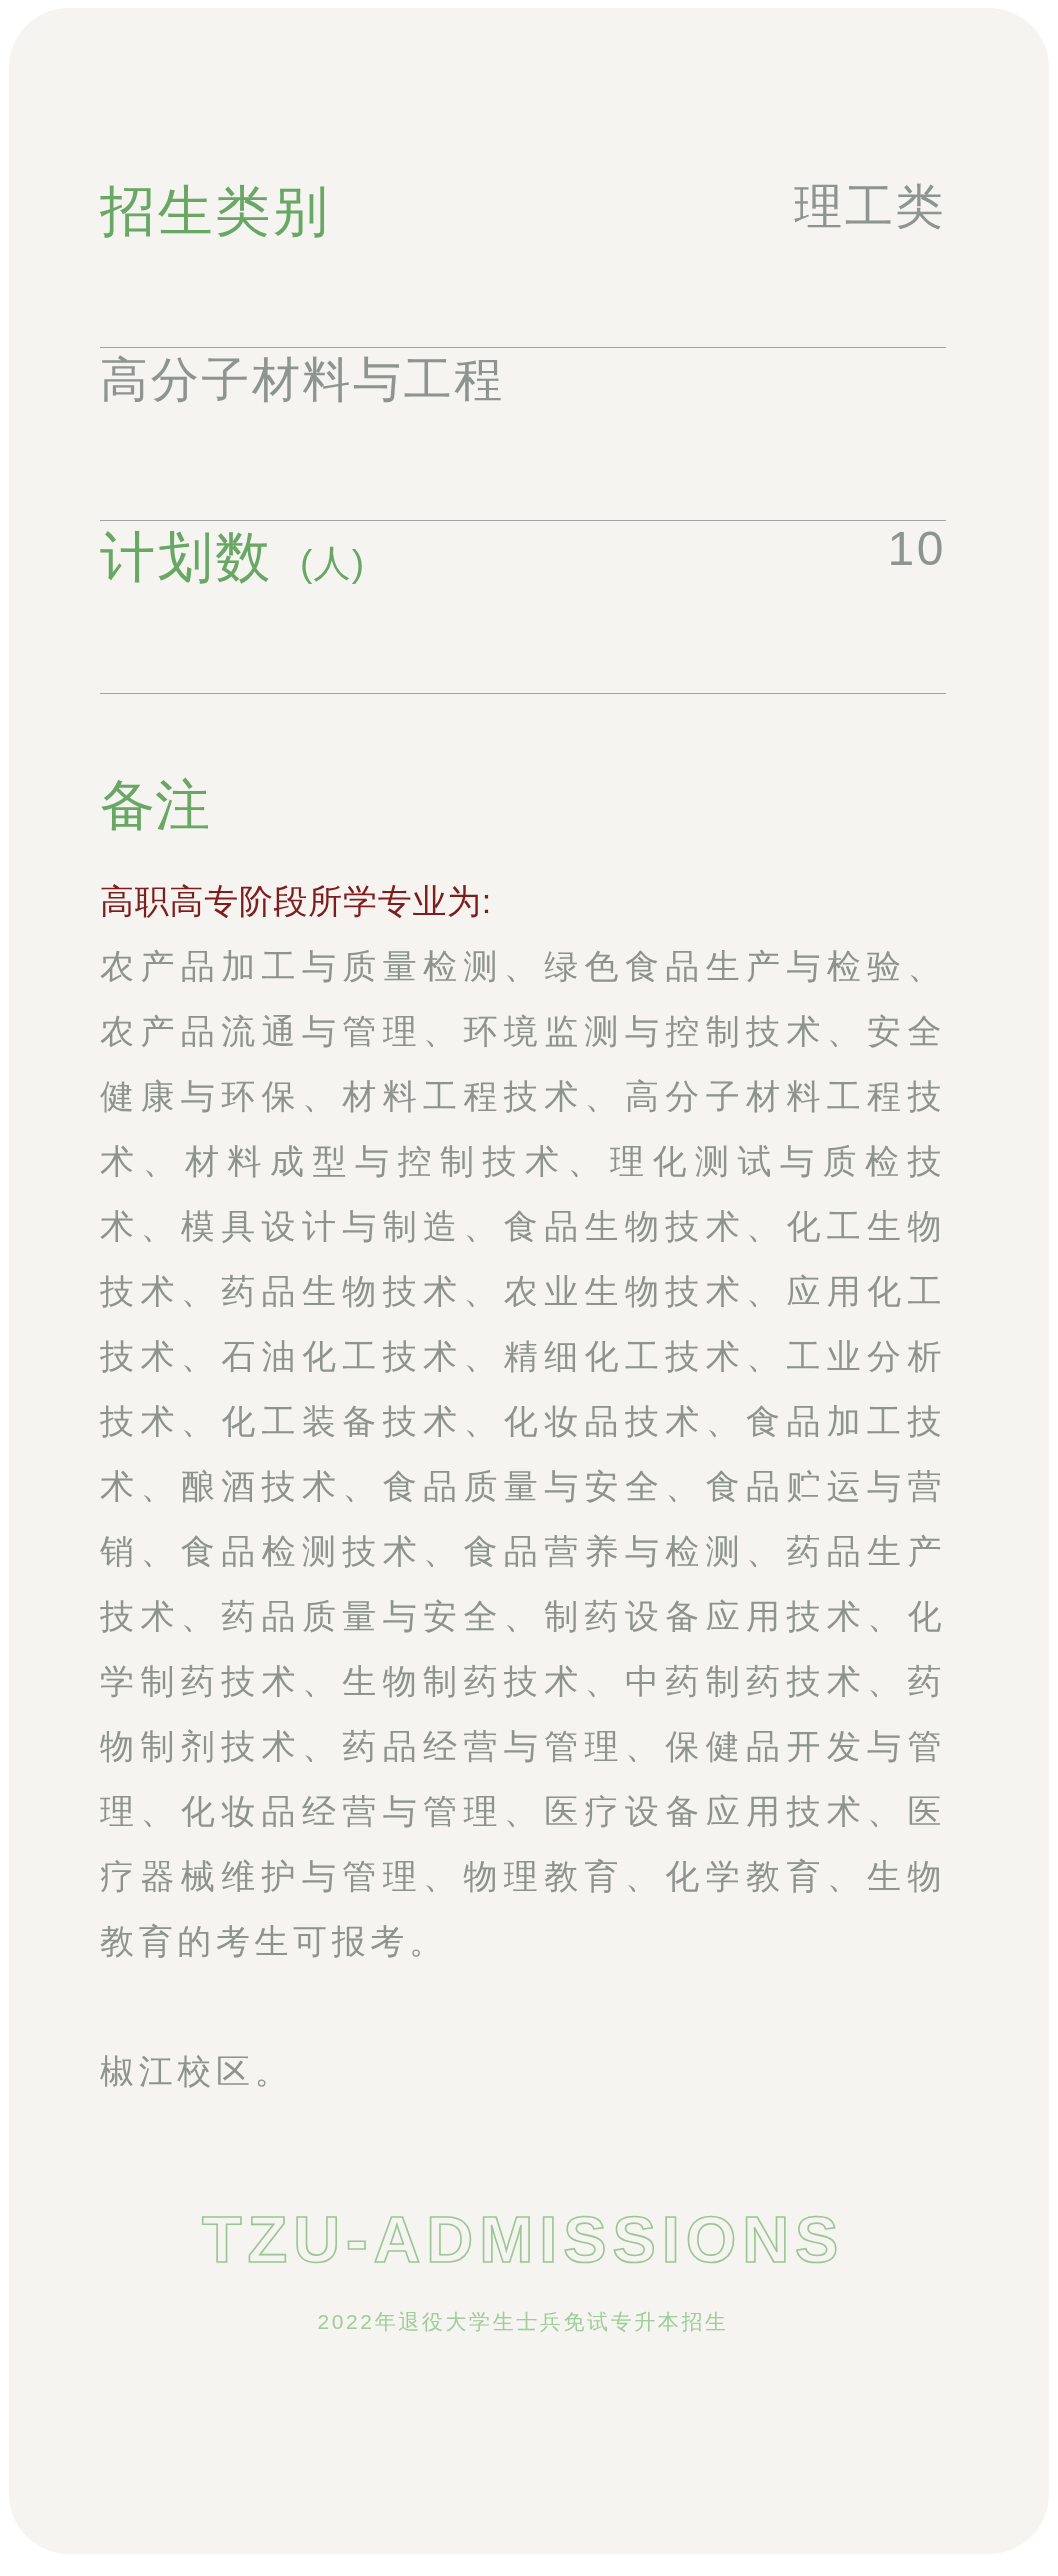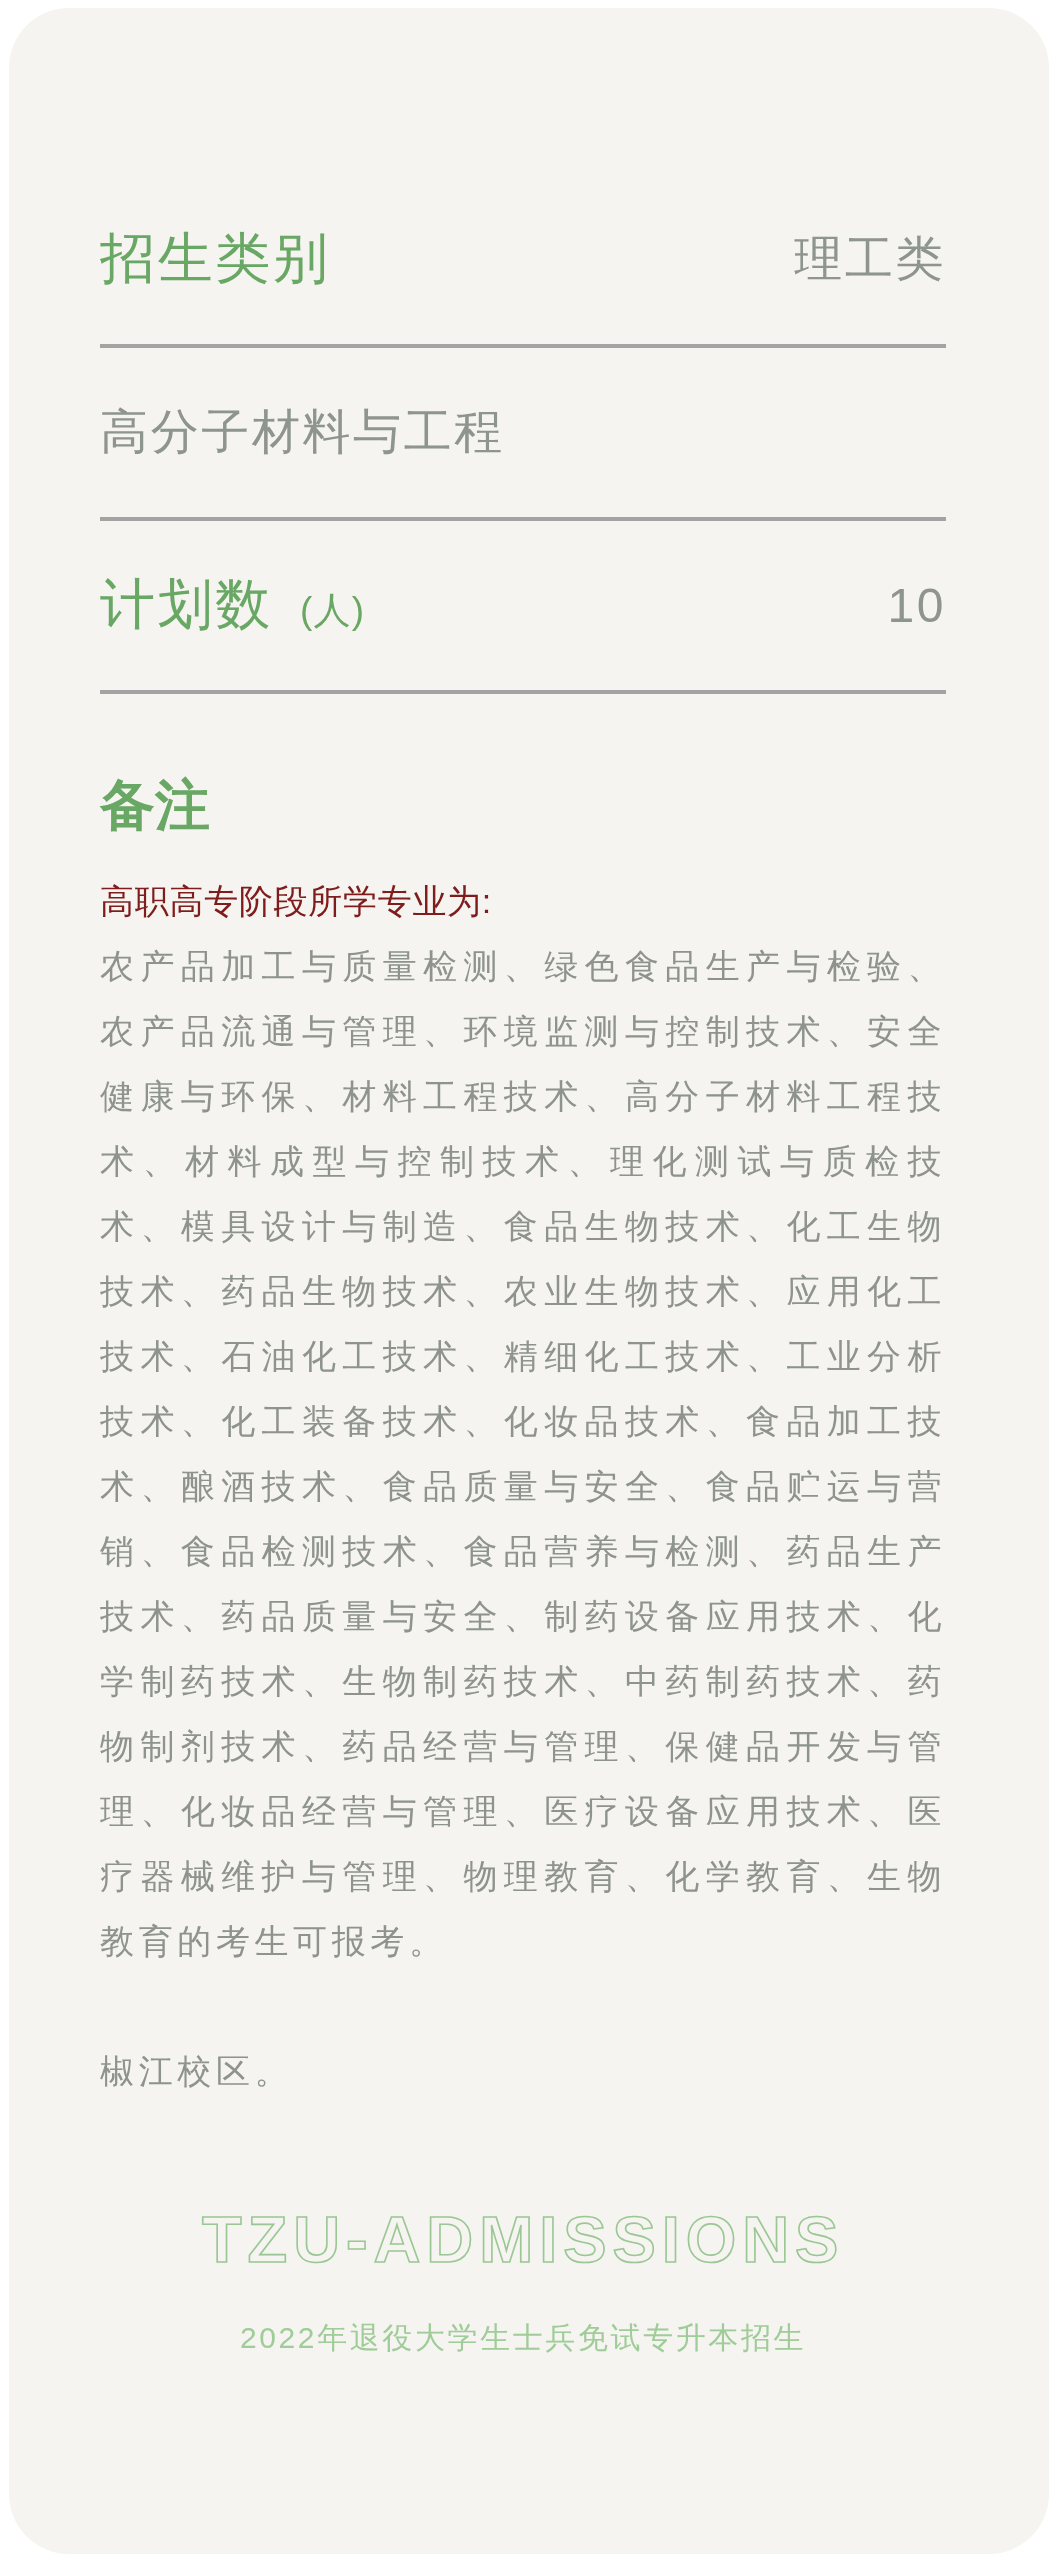--- a/index.html
+++ b/index.html
@@ -23,23 +23,23 @@
     height: 2546px;
     background: #f5f4f0;
     border-radius: 60px;
     padding: 0 103px 0 91px;
     overflow: hidden;
   }
   .rows { margin-top: 167px; }
   .row {
     height: 173px;
     display: flex;
-    align-items: center;
+    align-items: flex-start;
     justify-content: space-between;
-    border-bottom: 4px solid #a3a3a3;
+    border-bottom: 1px solid #a3a3a3;
     gap: 45px;
   }
   .row-label {
     font-size: 55px;
     font-weight: 500;
     color: #69a764;
     letter-spacing: 2.6px;
     white-space: nowrap;
   }
   .label-suffix {
@@ -52,21 +52,21 @@
   .row-value {
     font-size: 48px;
     color: #8e948f;
     letter-spacing: 2.6px;
     white-space: nowrap;
     text-align: right;
   }
   .note-heading {
     margin-top: 82px;
     font-size: 55px;
-    font-weight: 700;
+    font-weight: 400;
     color: #69a764;
     line-height: 1.08;
   }
   .note-body { margin-top: 34px; }
   .note-body p {
     font-size: 34px;
     line-height: 65px;
   }
   .note-intro {
     color: #7f1d1d;
@@ -88,22 +88,22 @@
     margin-top: 100px;
     font-size: 65px;
     font-weight: 700;
     letter-spacing: 5.9px;
     line-height: 1.1;
     color: transparent;
     -webkit-text-stroke: 1.6px #9ac794;
     white-space: nowrap;
   }
   .footer-subtitle {
-    margin-top: 42px;
-    font-size: 30px;
+    margin-top: 32px;
+    font-size: 21px;
     letter-spacing: 2.6px;
     color: #9fcc98;
     line-height: 1.3;
   }
 </style>
 </head>
 <body>
 
 <div class="page">
   <div class="card">

